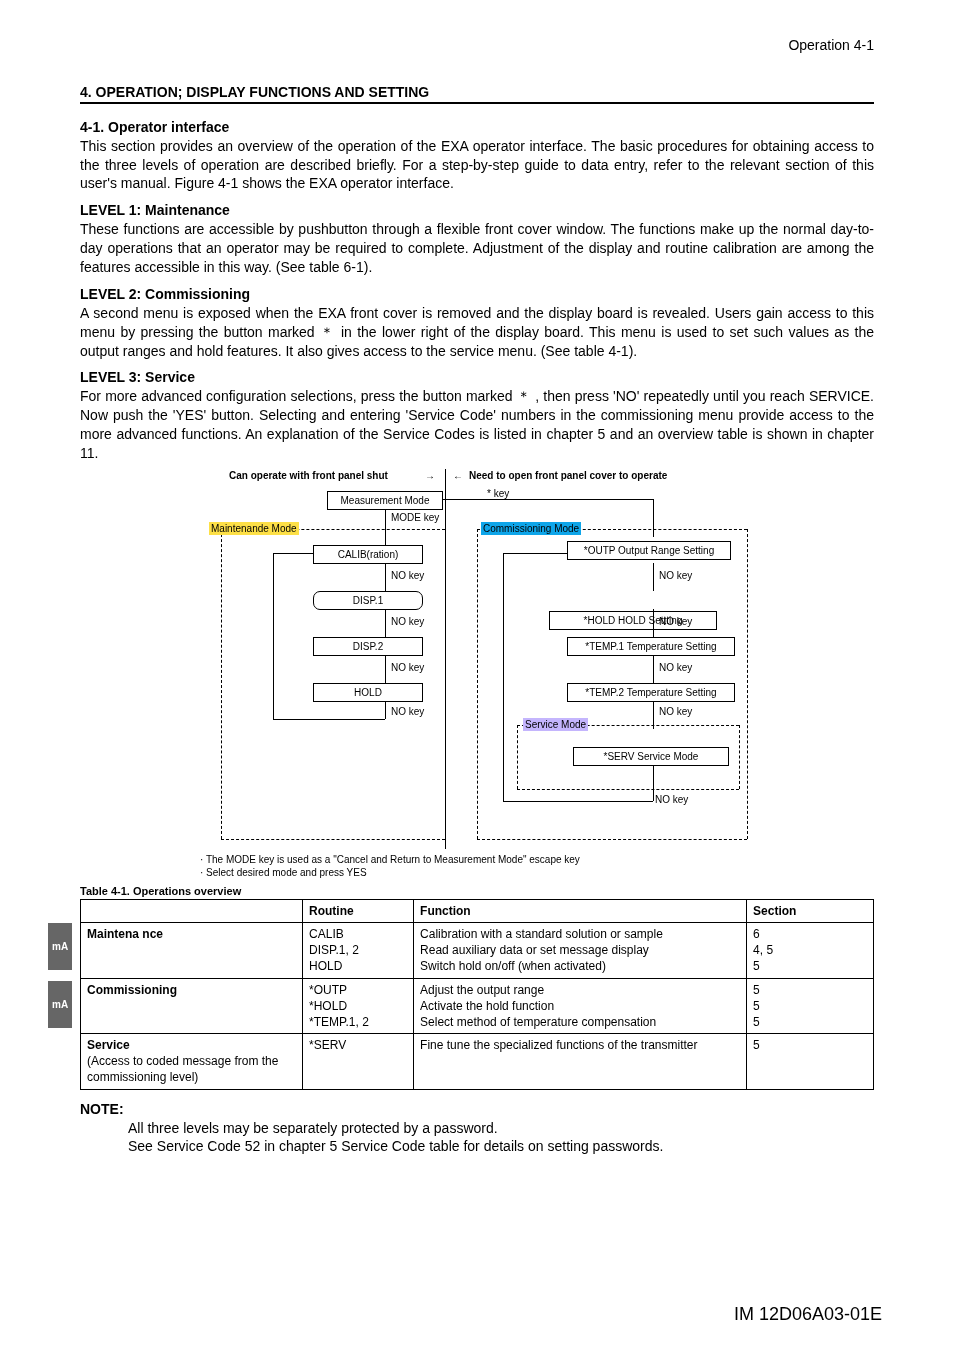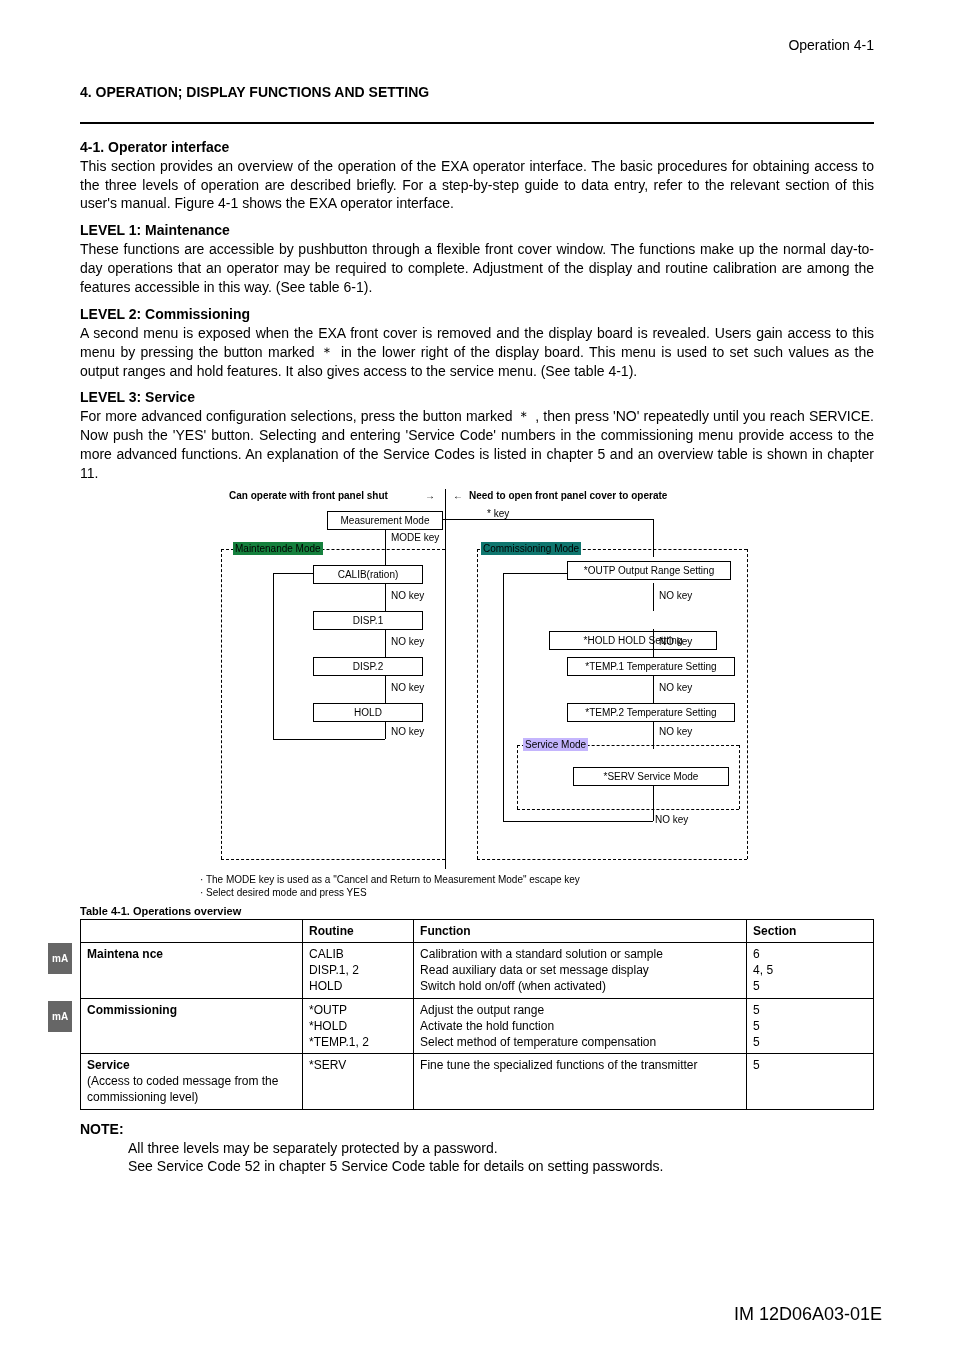--- a/index.html
+++ b/index.html
@@ -8,38 +8,38 @@
     width: 954px;
     height: 1350px;
     background: #fff;
     font-family: Arial, Helvetica, sans-serif;
     color: #000;
     font-size: 14px;
     line-height: 1.35;
     padding: 36px 80px 24px 80px;
   }
   .page-hdr { text-align: right; font-size: 14px; margin-bottom: 28px; }
-  .title { font-weight: bold; font-size: 14px; border-bottom: 2px solid #000; padding-bottom: 20px; margin-bottom: 14px; }
+  .title { font-weight: bold; font-size: 14px; border-bottom: 2px solid #000; padding-bottom: 0; margin-bottom: 14px; }
   .h2 { font-weight: bold; font-size: 14px; margin-top: 8px; }
   p { margin: 0 0 6px 0; text-align: justify; }
   .bold { font-weight: bold; }
   .diagram { position: relative; width: 600px; height: 380px; margin: 6px auto 4px auto; font-size: 10px; }
   .dg-lbl { position:absolute; font-size:10px; font-weight:bold; }
   .box { position:absolute; border:1px solid #000; padding:2px 4px; text-align:center; font-size:10px; background:#fff; white-space:nowrap; }
   .txt { position:absolute; font-size:10px; }
   .vline { position:absolute; width:0; border-left:1px solid #000; }
   .hline { position:absolute; height:0; border-top:1px solid #000; }
   .vline-d { position:absolute; width:0; border-left:1px dashed #000; }
   .hline-d { position:absolute; height:0; border-top:1px dashed #000; }
   .footnotes { font-size:10px; margin-left: 120px; }
   .tbl-caption { font-size:11px; font-weight:bold; margin-top:4px; }
   table.ops { border-collapse: collapse; width: 100%; font-size: 12px; }
   table.ops th, table.ops td { border: 1px solid #000; padding: 3px 6px; vertical-align: top; text-align: left; }
   table.ops th { font-weight: bold; }
-  .badge { position:absolute; background:#666; color:#fff; font-size:10px; font-weight:bold; padding:9px 4px; }
+  .badge { position:absolute; background:#666; color:#fff; font-size:10px; font-weight:bold; padding:17px 4px; }
   .tblwrap { position:relative; }
   .badge1 { left:-32px; top:24px; }
   .badge2 { left:-32px; top:82px; }
   .note-h { font-weight:bold; margin-top:10px; }
   .note-body { margin-left:48px; }
   .footer { position:absolute; bottom:24px; right:72px; font-size:18px; }
 </style>
 </head>
 <body>
 
@@ -72,45 +72,45 @@
   <div class="txt" style="top:42px; left:214px;">MODE key</div>
   <div class="hline" style="top:30px; left:266px; width:40px;"></div>
   <div class="txt" style="top:18px; left:310px;">* key</div>
   <div class="hline" style="top:30px; left:306px; width:170px;"></div>
   <div class="vline" style="top:30px; left:476px; height:38px;"></div>
 
   <div class="hline-d" style="top:60px; left:44px; width:224px;"></div>
   <div class="hline-d" style="top:370px; left:44px; width:224px;"></div>
   <div class="vline-d" style="top:60px; left:44px; height:310px;"></div>
   <div class="vline-d" style="top:60px; left:268px; height:310px;"></div>
-  <div class="txt" style="top:53px; left:56px; background:#15803d; padding:0 2px;text-align:right;">Maintenande Mode</div>
+  <div class="txt" style="top:53px; left:32px; background:#fde047; padding:0 2px;text-align:right;">Maintenande Mode</div>
 
   <div class="vline" style="top:58px; left:208px; height:18px;"></div>
   <div class="box" style="top:76px; left:136px; width:110px;">CALIB(ration)</div>
   <div class="vline" style="top:94px; left:208px; height:28px;"></div>
   <div class="txt" style="top:100px; left:214px;">NO key</div>
-  <div class="box" style="top:122px; left:136px; width:110px;">DISP.1</div>
+  <div class="box" style="top:122px; left:136px; width:110px;border-radius:7px;">DISP.1</div>
   <div class="vline" style="top:140px; left:208px; height:28px;"></div>
   <div class="txt" style="top:146px; left:214px;">NO key</div>
   <div class="box" style="top:168px; left:136px; width:110px;">DISP.2</div>
   <div class="vline" style="top:186px; left:208px; height:28px;"></div>
   <div class="txt" style="top:192px; left:214px;">NO key</div>
   <div class="box" style="top:214px; left:136px; width:110px;">HOLD</div>
   <div class="vline" style="top:232px; left:208px; height:18px;"></div>
   <div class="txt" style="top:236px; left:214px;">NO key</div>
 
   <div class="hline" style="top:250px; left:96px; width:112px;"></div>
   <div class="vline" style="top:84px; left:96px; height:166px;"></div>
   <div class="hline" style="top:84px; left:96px; width:40px;"></div>
 
   <div class="hline-d" style="top:60px; left:300px; width:270px;"></div>
   <div class="hline-d" style="top:370px; left:300px; width:270px;"></div>
   <div class="vline-d" style="top:60px; left:300px; height:310px;"></div>
   <div class="vline-d" style="top:60px; left:570px; height:310px;"></div>
-  <div class="txt" style="top:53px; left:304px; background:#0f766e; padding:0 2px;">Commissioning Mode</div>
+  <div class="txt" style="top:53px; left:304px; background:#0ea5e9; padding:0 2px;">Commissioning Mode</div>
 
   <div class="box" style="top:72px; left:390px; width:164px;">*OUTP Output Range Setting</div>
   <div class="vline" style="top:94px; left:476px; height:28px;"></div>
   <div class="txt" style="top:100px; left:482px;">NO key</div>
   <div class="box" style="top:122px; left:372px; width:168px;margin-top:20px;">*HOLD HOLD Settting</div>
   <div class="vline" style="top:140px; left:476px; height:28px;"></div>
   <div class="txt" style="top:146px; left:482px;">NO key</div>
   <div class="box" style="top:168px; left:390px; width:168px;">*TEMP.1 Temperature Setting</div>
   <div class="vline" style="top:186px; left:476px; height:28px;"></div>
   <div class="txt" style="top:192px; left:482px;">NO key</div>

